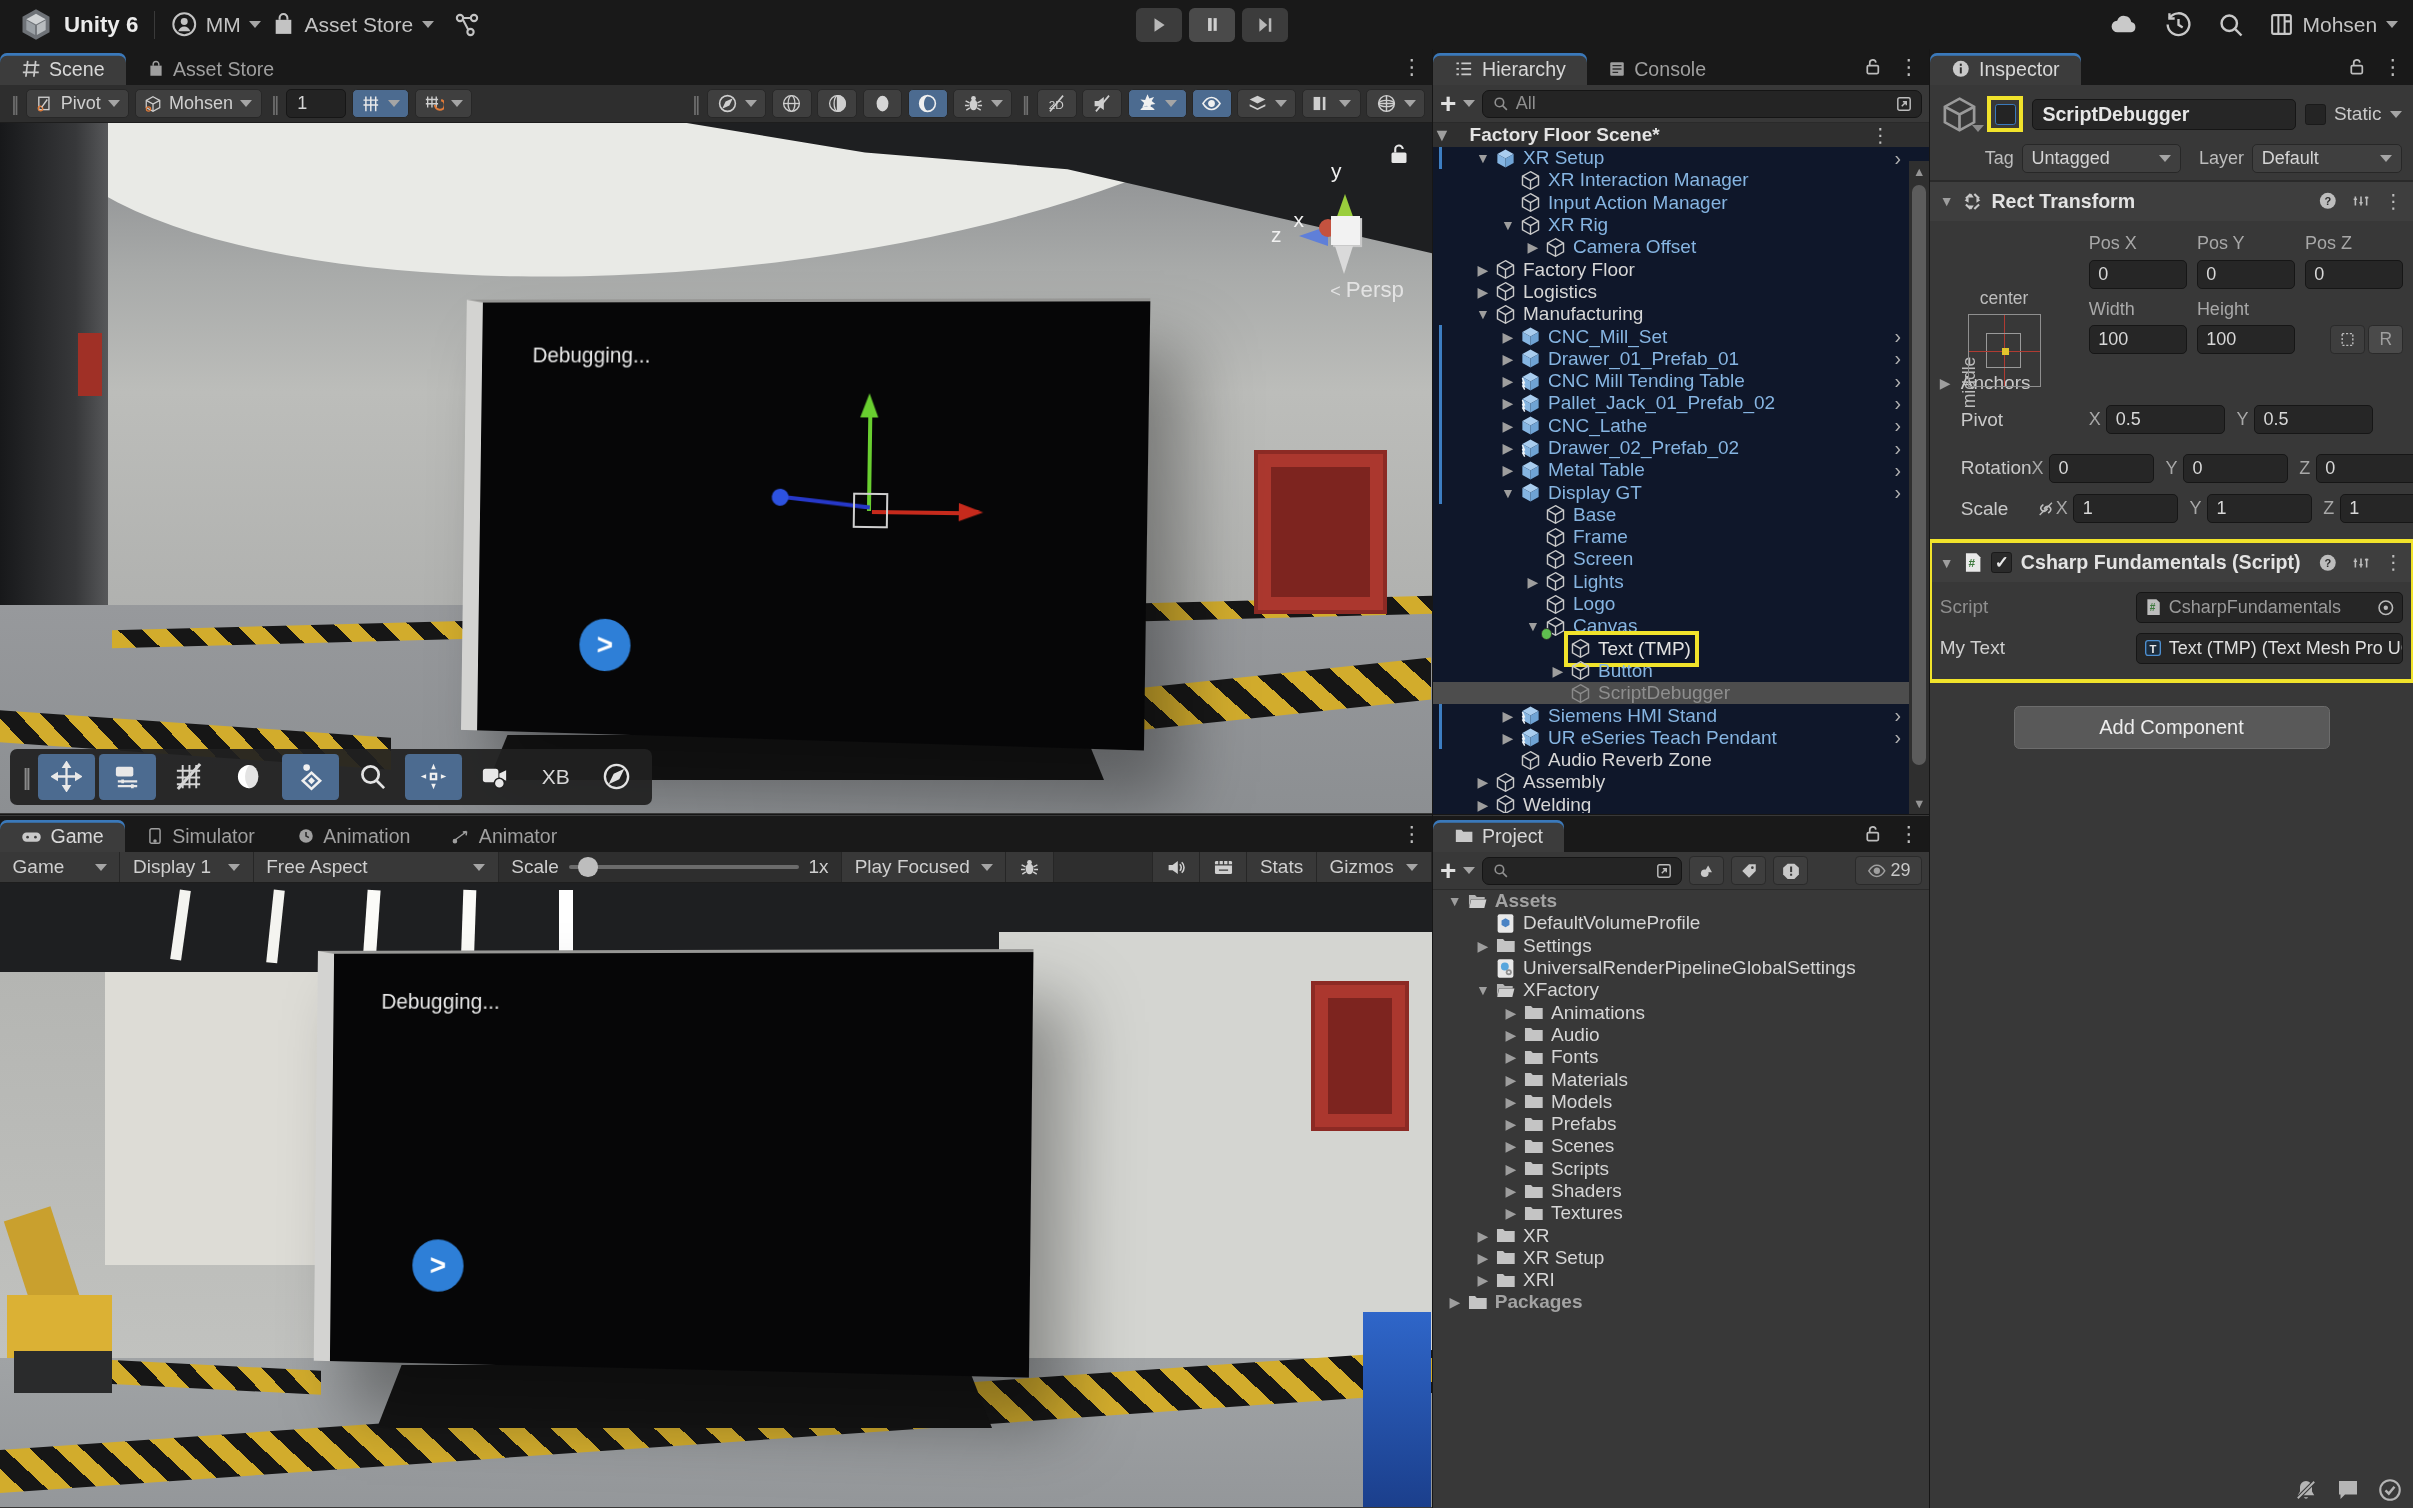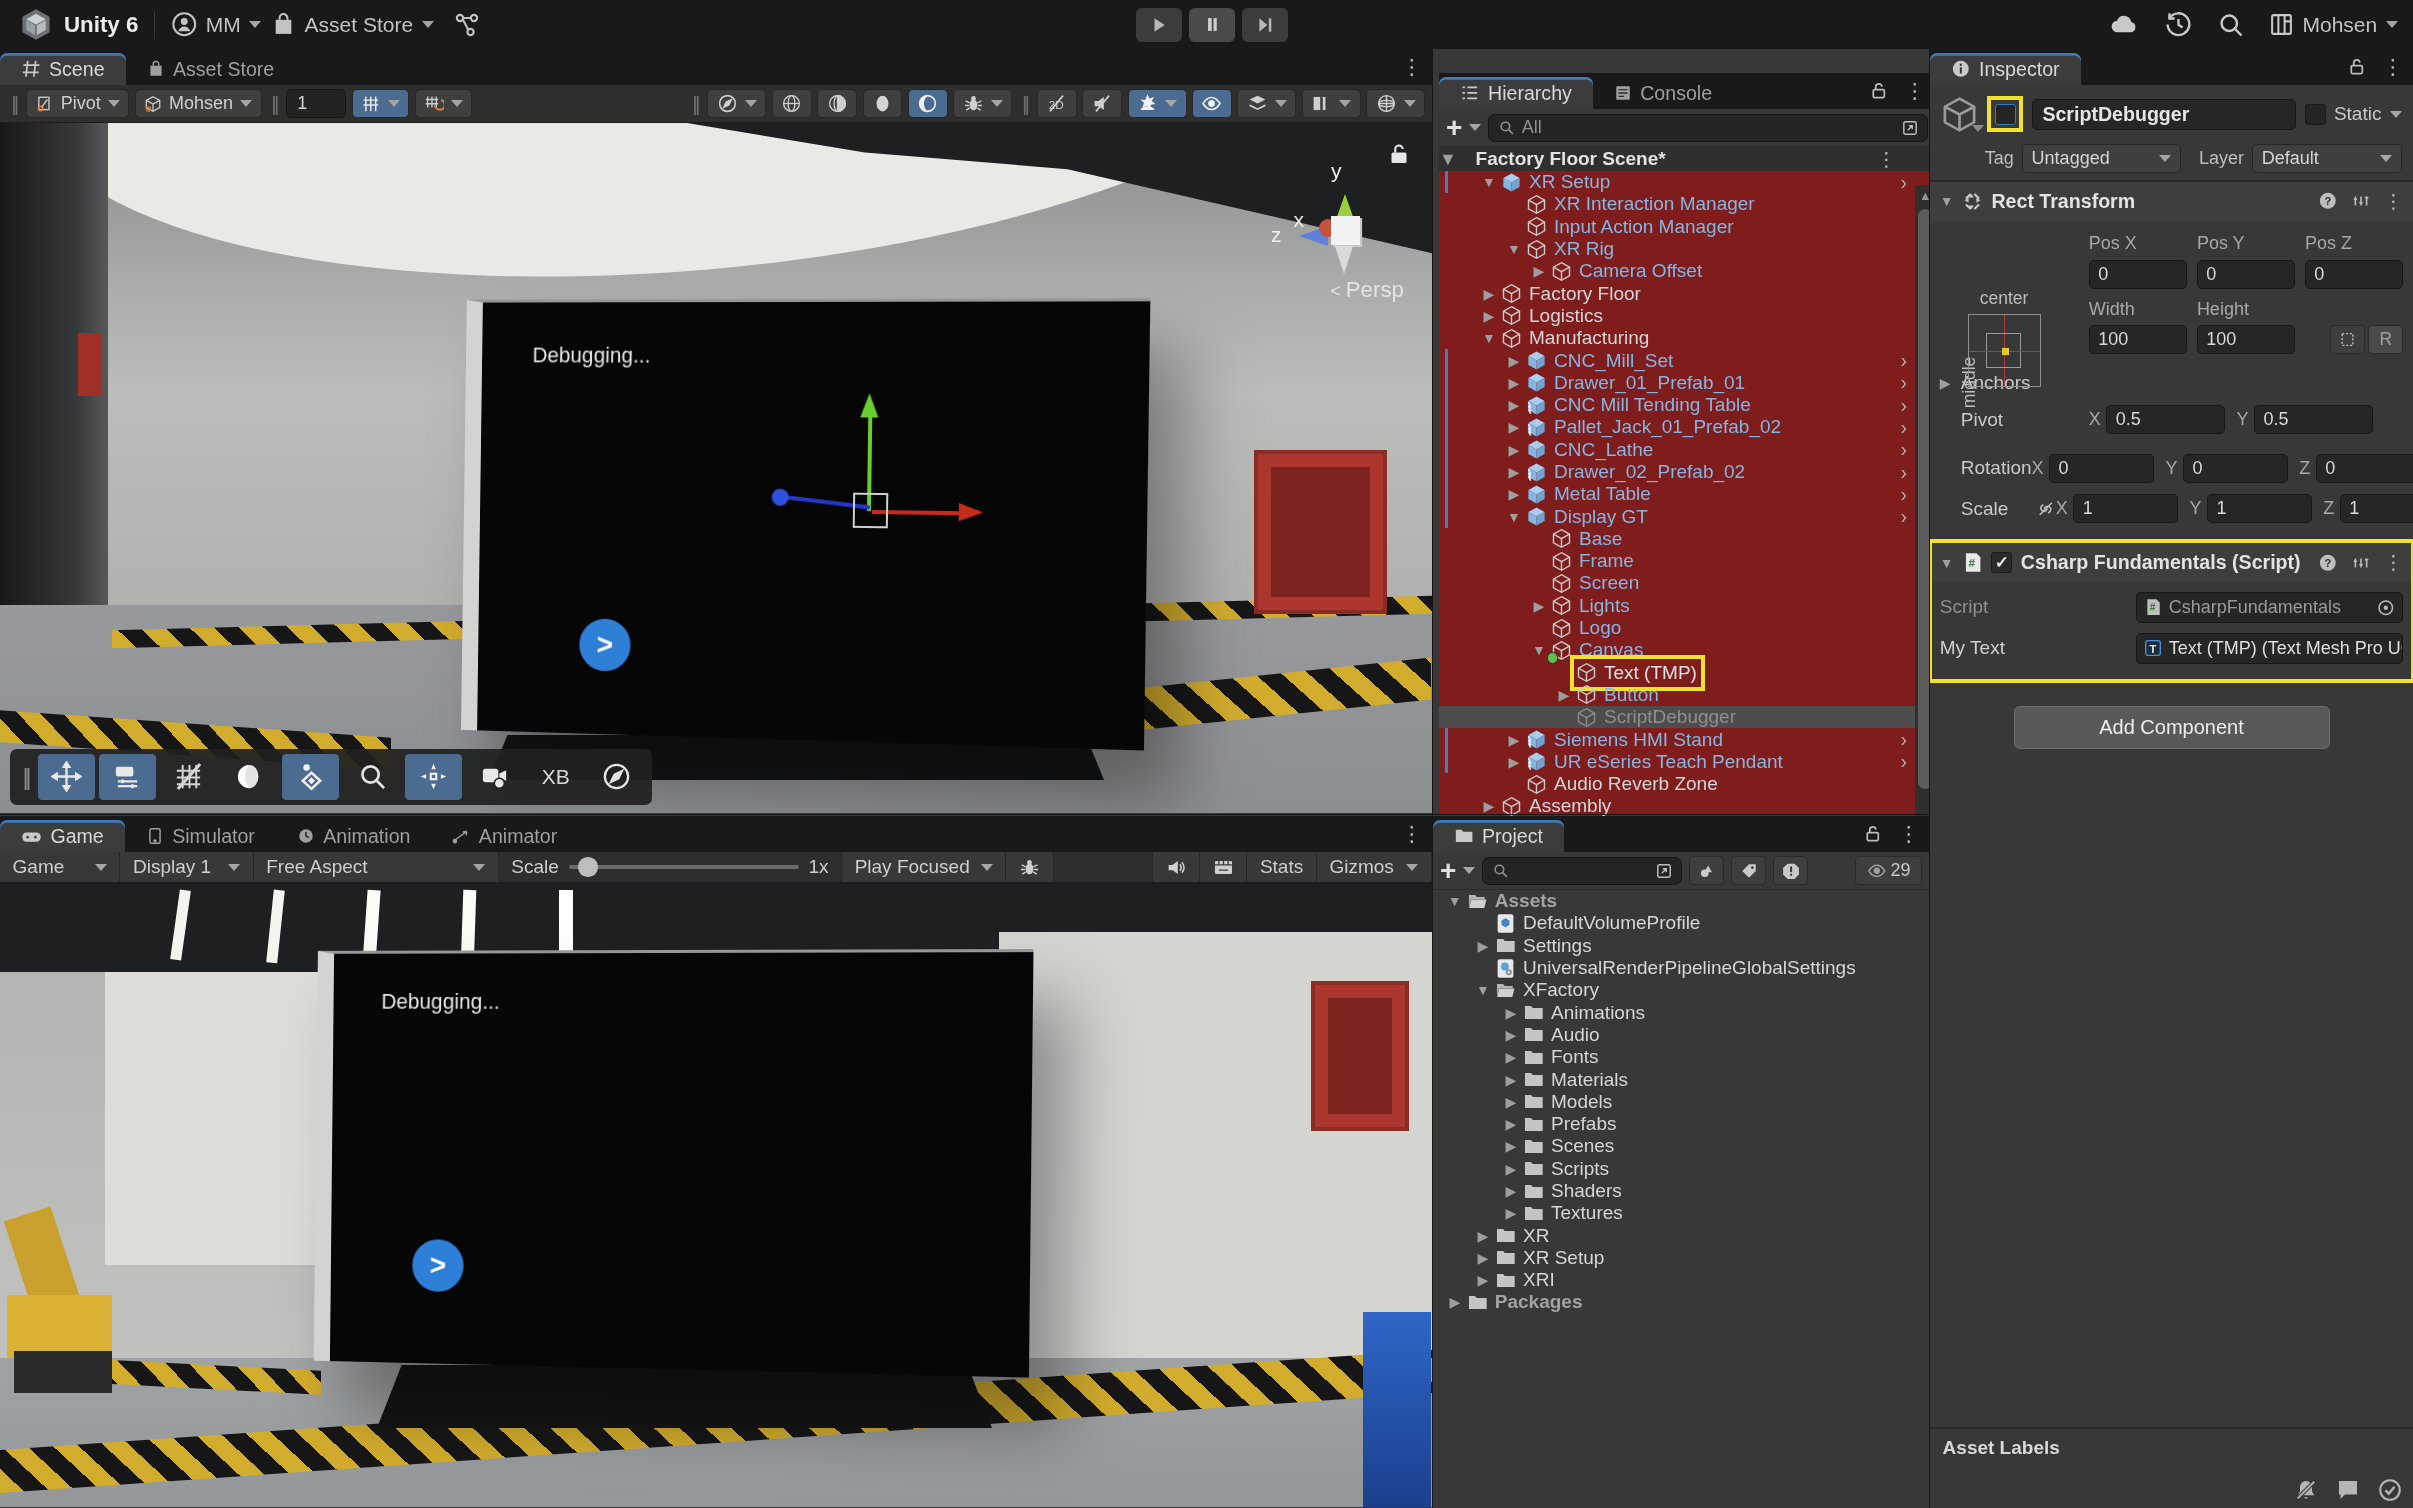--- a/index.html
+++ b/index.html
@@ -96,21 +96,21 @@
                   align-items:stretch; }
   .gt-dd { display:flex; align-items:center; gap:9.8px; padding:0 12.6px; background:#383838;
            border-right:1.4px solid #262626; color:#cfcfcf; font-size:19px; }
   .gt-plain { background:transparent; border-right:none; }
   .slider { width:230px; height:4.2px; background:#6b6b6b; border-radius:2.1px; position:relative; }
   .slider .knob { position:absolute; left:9.8px; top:-7.7px; width:19.6px; height:19.6px; border-radius:50%;
                   background:#bdbdbd; }
   .game-viewport { position:relative; width:1432px; height:624px; overflow:hidden; background:#9da0a2; }
 
   
-  .hier-panel { position:absolute; left:6px; top:0; width:496px; height:765px; background:#7f1d1d;margin-top:24px; }
+  .hier-panel { position:absolute; left:0; top:0; width:496px; height:765px; background:#0f172a; }
   .proj-panel { position:absolute; left:0; top:767px; width:496px; height:693px; background:#383838; }
   .panel-toolbar { height:38px; background:#383838; border-bottom:1.4px solid #2a2a2a; display:flex;
                    align-items:center; padding:0 7px; gap:7px; }
   .plus { color:#e0e0e0; font-size:28px; font-weight:bold; line-height:0; }
   .searchbox { flex:1; height:28px; background:#242424; border:0.7px solid #151515; border-radius:7px;
                display:flex; align-items:center; gap:7px; padding:0 8.4px; color:#8f8f8f; }
   .sq-btn { width:35px; height:29px; background:#3e3e3e; border:0.7px solid #2a2a2a; border-radius:4.2px;
             display:flex; align-items:center; justify-content:center; gap:4.2px; color:#c9c9c9; }
 
   .tree { position:relative; overflow:hidden; }
@@ -1714,23 +1714,20 @@
               <span style="color:#dfdfdf;" class="nowrap">Text (TMP) (Text Mesh Pro UGUI)</span>
 
             </div>
           </div>
         </div>
 
         <div class="add-btn">
           <span>Add Component</span>
         </div>
 
-        <div class="asset-labels">
-          <span class="lbl">Asset Labels</span>
-        </div>
 
         <div class="status-icons">
           <span class="ic">
               <svg width="24" height="24" viewBox="0 0 16 16">
                 <path d="M8 2a4 4 0 0 1 4 4v3l1.5 2.5h-11L4 9V6a4 4 0 0 1 4-4Z" fill="#b5b5b5"></path>
                 <path d="M6.6 12.8a1.5 1.5 0 0 0 2.8 0" fill="#b5b5b5"></path>
                 <path d="M2.5 13.5 13.5 2.5" stroke="#383838" stroke-width="2.6"></path>
                 <path d="M2.5 13.5 13.5 2.5" stroke="#b5b5b5" stroke-width="1.2"></path>
               </svg>
             </span>

